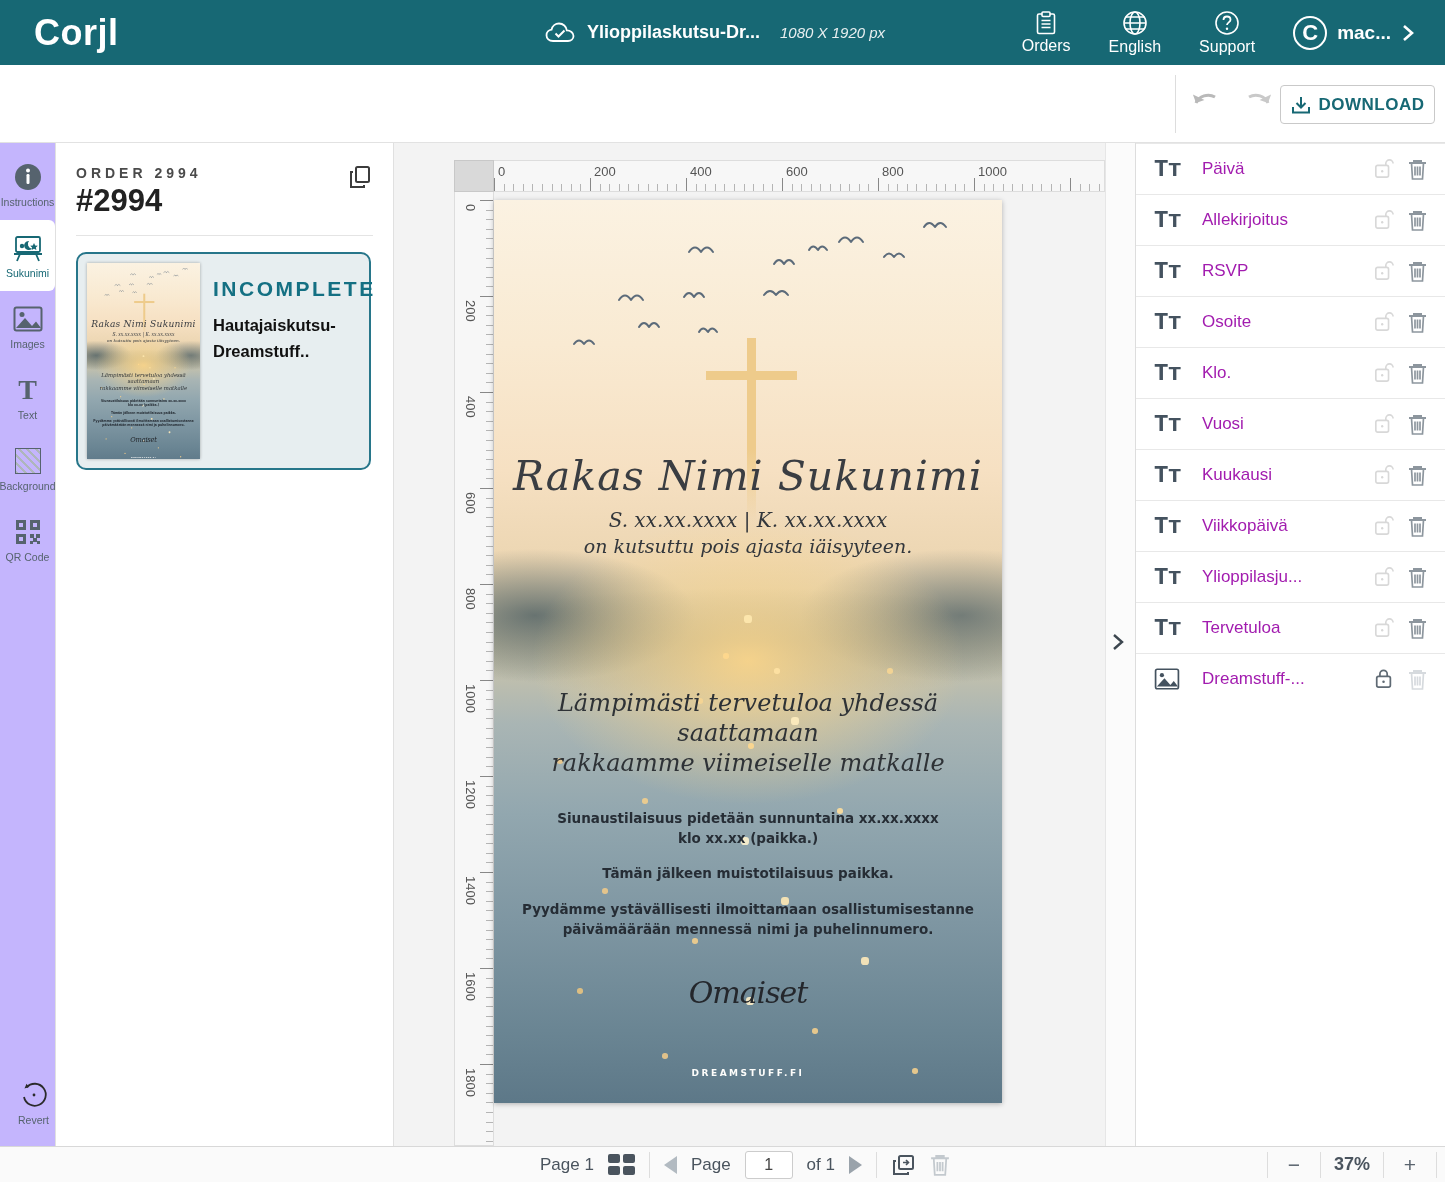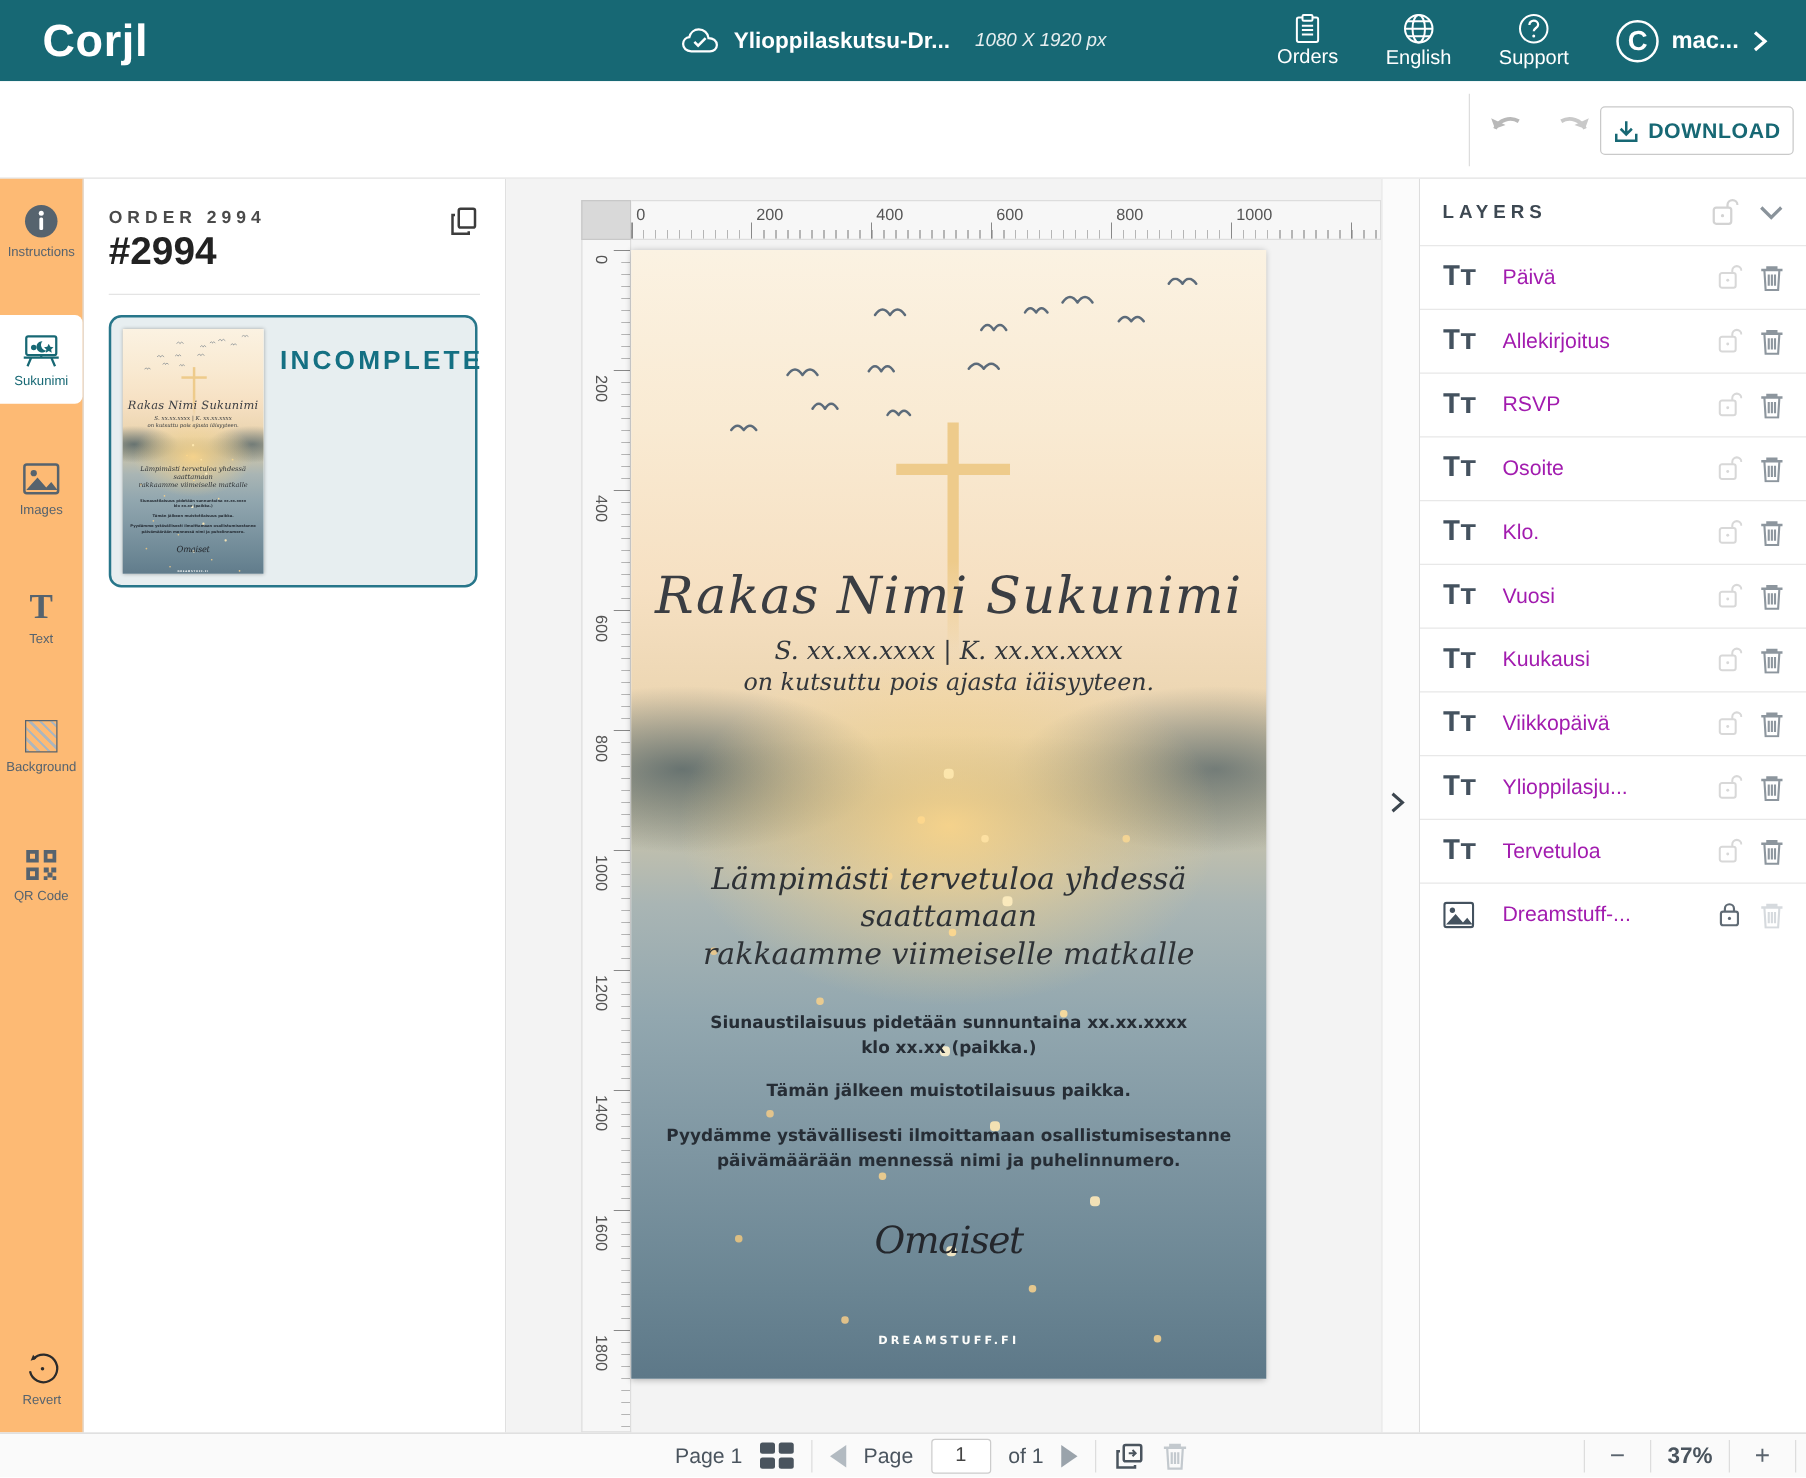--- a/index.html
+++ b/index.html
@@ -27,22 +27,22 @@
   .undo-redo { position:absolute; left:1192px; top:24px; display:flex; gap:16px; color:#b9b9b9; }
   .dl-btn { position:absolute; left:1280px; top:20px; width:155px; height:39px;
     border:1px solid #c9c9c9; border-radius:4px; background:#fff; color:#176874;
     display:flex; align-items:center; justify-content:center; gap:8px;
     font-weight:bold; font-size:17px; letter-spacing:0.5px; cursor:pointer; }
 
   
   .content { display:flex; height:1003px; }
 
   
-  .rail { width:67px; background:#fdba74; border-right:1px solid #e0e0e0;
-    display:flex; flex-direction:column; position:relative;gap:32px; }
+  .rail { width:56px; background:#c4b5fd; border-right:1px solid #e0e0e0;
+    display:flex; flex-direction:column; position:relative; }
   .rail-item { height:71px; display:flex; flex-direction:column; align-items:center;
     justify-content:center; gap:4px; color:#56636e; cursor:pointer; font-size:10.5px; }
   .rail-item.active { background:#fff; color:#176874; border-radius:0 6px 6px 0; }
   .rail-item .ric { height:30px; display:flex; align-items:center; justify-content:center; }
   .rail-revert { position:absolute; bottom:8px; left:0; width:67px; }
   .bg-swatch { width:26px; height:26px; border:1px solid #56636e;
     background:repeating-linear-gradient(45deg,#aeb6bc 0 2px,transparent 2px 6px); }
   .t-glyph { font-family:"Liberation Serif", serif; font-size:28px; font-weight:bold; line-height:1; }
 
   
@@ -368,20 +368,21 @@
               <div>Pyydämme ystävällisesti ilmoittamaan osallistumisestanne</div>
                 <div>päivämäärään mennessä nimi ja puhelinnumero.</div>
             </div>
             <div class="p-sign">Omaiset</div>
             <div class="p-brand">DREAMSTUFF.FI</div>
           </div>
         </div>
       </div>
       <div class="card-meta">
         <div class="card-status">INCOMPLETE</div>
+        <div class="card-name">Hautajaiskutsu-Dreamstuff..</div>
       </div>
     </div>
   </div>
 
   <div class="canvas-area">
     <div class="corner-box"></div>
     <div class="h-ruler">
       <span class="h-num" style="left:4px">0</span>
       <span class="h-num" style="left:100px">200</span>
       <span class="h-num" style="left:196px">400</span>
@@ -446,35 +447,20 @@
 
   <div class="collapse-rail">
     <span class="collapse-btn">
       <svg width="18" height="22" viewBox="0 0 18 22" fill="none" stroke="#3c464f" stroke-width="2.4">
         <path d="M5 4 L13 11 L5 18"></path>
       </svg>
     </span>
   </div>
 
   <div class="layers">
-    <div class="layers-head">
-      <span class="layers-title">LAYERS</span>
-      <span class="icon-btn" style="margin-right:16px">
-        <svg width="22" height="24" viewBox="0 0 22 24" fill="none" stroke="#d3d3d3" stroke-width="1.8">
-          <rect x="2" y="8" width="14" height="13" rx="2"></rect>
-            <circle cx="9" cy="14.5" r="1.3" fill="#d3d3d3" stroke="none"></circle>
-          <path d="M13 8 V6 a4 4 0 0 1 8 0"></path>
-        </svg>
-      </span>
-      <span class="icon-btn">
-        <svg width="20" height="14" viewBox="0 0 20 14" fill="none" stroke="#8a939b" stroke-width="2.6">
-          <path d="M2 3 L10 11 L18 3"></path>
-        </svg>
-      </span>
-    </div>
 
     <div class="layer-row">
       <span class="layer-tt">Tт</span>
       <span class="layer-name">Päivä</span>
       <span class="icon-btn">
           <svg width="20" height="22" viewBox="0 0 22 24" fill="none" stroke="#d8d8d8" stroke-width="1.8">
             <rect x="2" y="8" width="14" height="13" rx="2"></rect>
             <circle cx="9" cy="14.5" r="1.3" fill="#d8d8d8" stroke="none"></circle>
             <path d="M13 8 V6 a4 4 0 0 1 8 0"></path>
           </svg>

